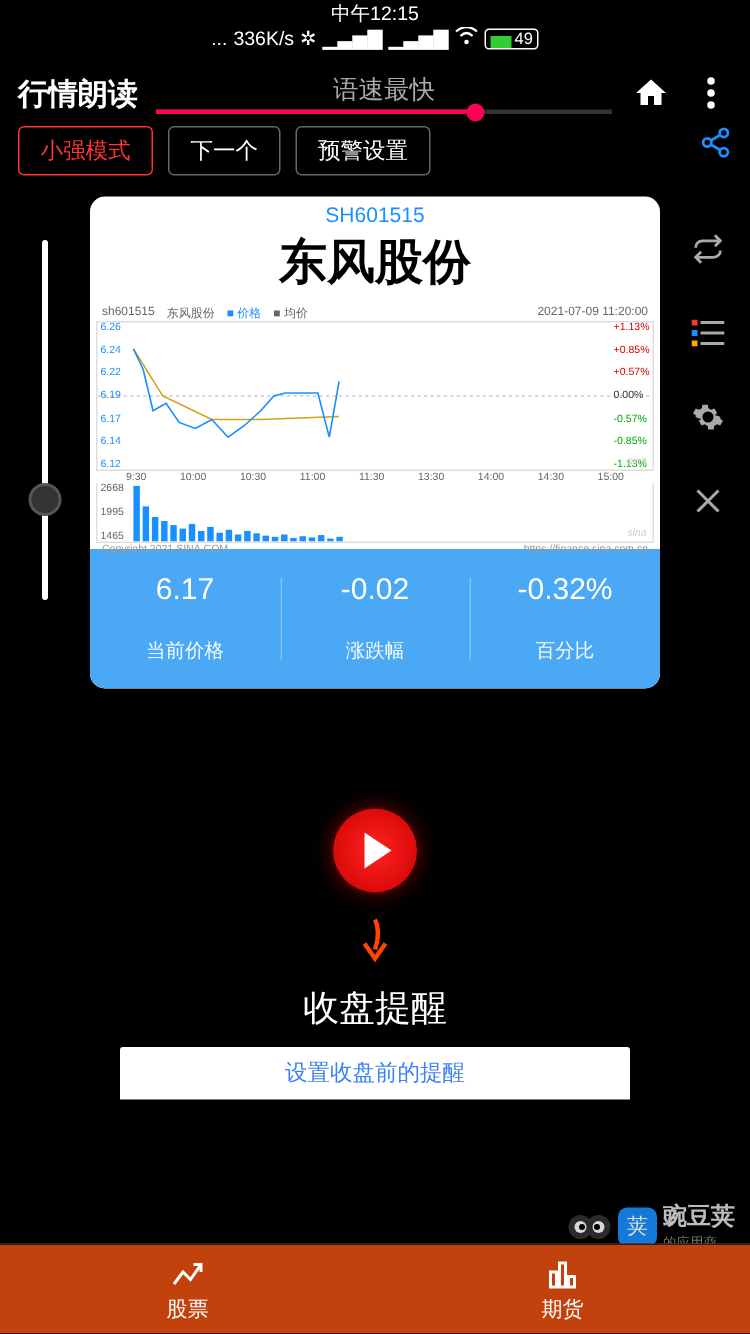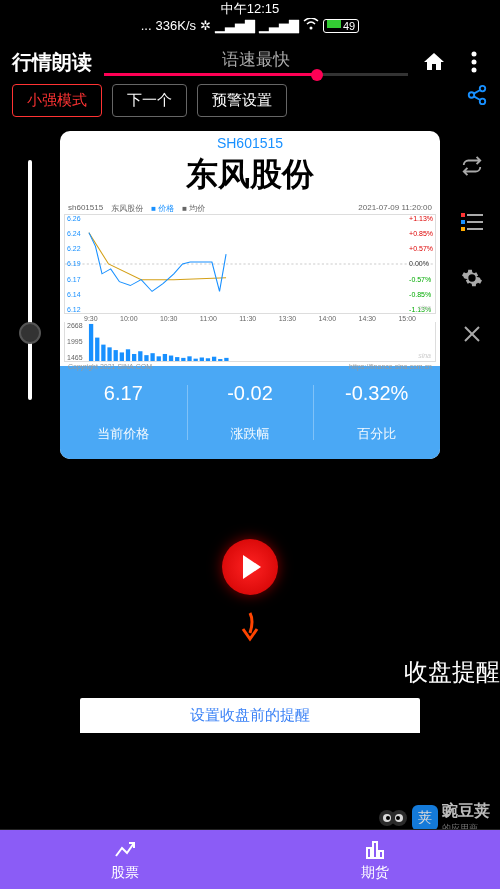--- a/index.html
+++ b/index.html
@@ -2,21 +2,21 @@
 <html><head>
 <meta charset="utf-8">
 <style>
 * { margin: 0; padding: 0; box-sizing: border-box; font-family: -apple-system, "PingFang SC", "Microsoft YaHei", sans-serif; }
 body { width: 500px; height: 889px; background: #000; color: #fff; overflow: hidden; position: relative; }
 
 
 .status-bar { height: 28px; display: flex; justify-content: space-between; align-items: center; padding: 0 28px; font-size: 13px; flex-direction: column; }
 .status-left { display: flex; align-items: center; gap: 4px; }
 .status-right { display: flex; align-items: center; gap: 4px; }
-.battery { border: 1px solid #fff; border-radius: 3px; padding: 0 3px; font-size: 11px; display: flex; align-items: flex-start; }
+.battery { border: 1px solid #fff; border-radius: 3px; padding: 0 3px; font-size: 11px; display: flex; align-items: flex-end; }
 .battery-fill { background: #3c3; width: 14px; height: 8px; margin-right: 2px; }
 
 
 .header { height: 48px; display: flex; align-items: flex-end; padding: 0 12px; gap: 12px; }
 .app-title { font-size: 20px; font-weight: bold; }
 .speed-control { flex: 1; display: flex; flex-direction: column; align-items: center; position: relative; }
 .speed-label { font-size: 17px; color: #aaa; }
 .speed-track { width: 100%; height: 3px; background: #333; position: relative; margin-top: 2px; }
 .speed-fill { position: absolute; left: 0; width: 70%; height: 100%; background: #ff0055; }
 .speed-thumb { position: absolute; left: 70%; top: 50%; transform: translate(-50%,-50%); width: 12px; height: 12px; border-radius: 50%; background: #ff0055; }
@@ -67,25 +67,25 @@
 .slider-track { width: 4px; flex: 1; background: #fff; border-radius: 2px; position: relative; }
 .slider-thumb { position: absolute; left: 50%; top: 72%; transform: translate(-50%,-50%); width: 22px; height: 22px; border-radius: 50%; background: #333; border: 2px solid #555; }
 
 
 .play-area { text-align: center; margin-top: 80px; }
 .play-btn { width: 56px; height: 56px; border-radius: 50%; background: radial-gradient(circle, #ff2222, #cc0000); display: inline-flex; align-items: center; justify-content: center; box-shadow: 0 0 14px rgba(255,0,0,0.5); }
 .play-triangle { width: 0; height: 0; border-left: 18px solid #fff; border-top: 12px solid transparent; border-bottom: 12px solid transparent; margin-left: 4px; }
 
 
 .arrow-down { text-align: center; margin-top: 16px; color: #ff4400; font-size: 28px; }
-.reminder-title { text-align: right; font-size: 24px; font-weight: 500; margin-top: 4px; }
+.reminder-title { text-align: center; font-size: 24px; font-weight: 500; margin-top: 4px; }
 .reminder-sub { background: #fff; color: #3b82f6; margin: 10px 80px 0; padding: 8px; font-size: 15px; text-align: center; border-radius: 2px 2px 0 0; }
 
 
-.bottom-nav { position: absolute; bottom: 0; left: 0; right: 0; height: 60px; background: #8b5cf6; display: flex; border-top: 1px solid #222; }
+.bottom-nav { position: absolute; bottom: 0; left: 0; right: 0; height: 60px; background: #c2410c; display: flex; border-top: 1px solid #222; }
 .nav-item { flex: 1; display: flex; flex-direction: column; align-items: center; justify-content: center; gap: 2px; font-size: 14px; color: #fff; }
 .nav-icon { width: 24px; height: 24px; }
 
 
 .watermark { position: absolute; right: 10px; bottom: 54px; display: flex; align-items: center; gap: 4px; opacity: 0.85; }
 .watermark-icon { width: 26px; height: 26px; background: #1890ff; border-radius: 6px; display: flex; align-items: center; justify-content: center; font-size: 14px; color: #fff; }
 .watermark-text { font-size: 16px; font-weight: bold; color: #ddd; }
 .watermark-sub { font-size: 9px; color: #888; }
 </style>
 </head>

